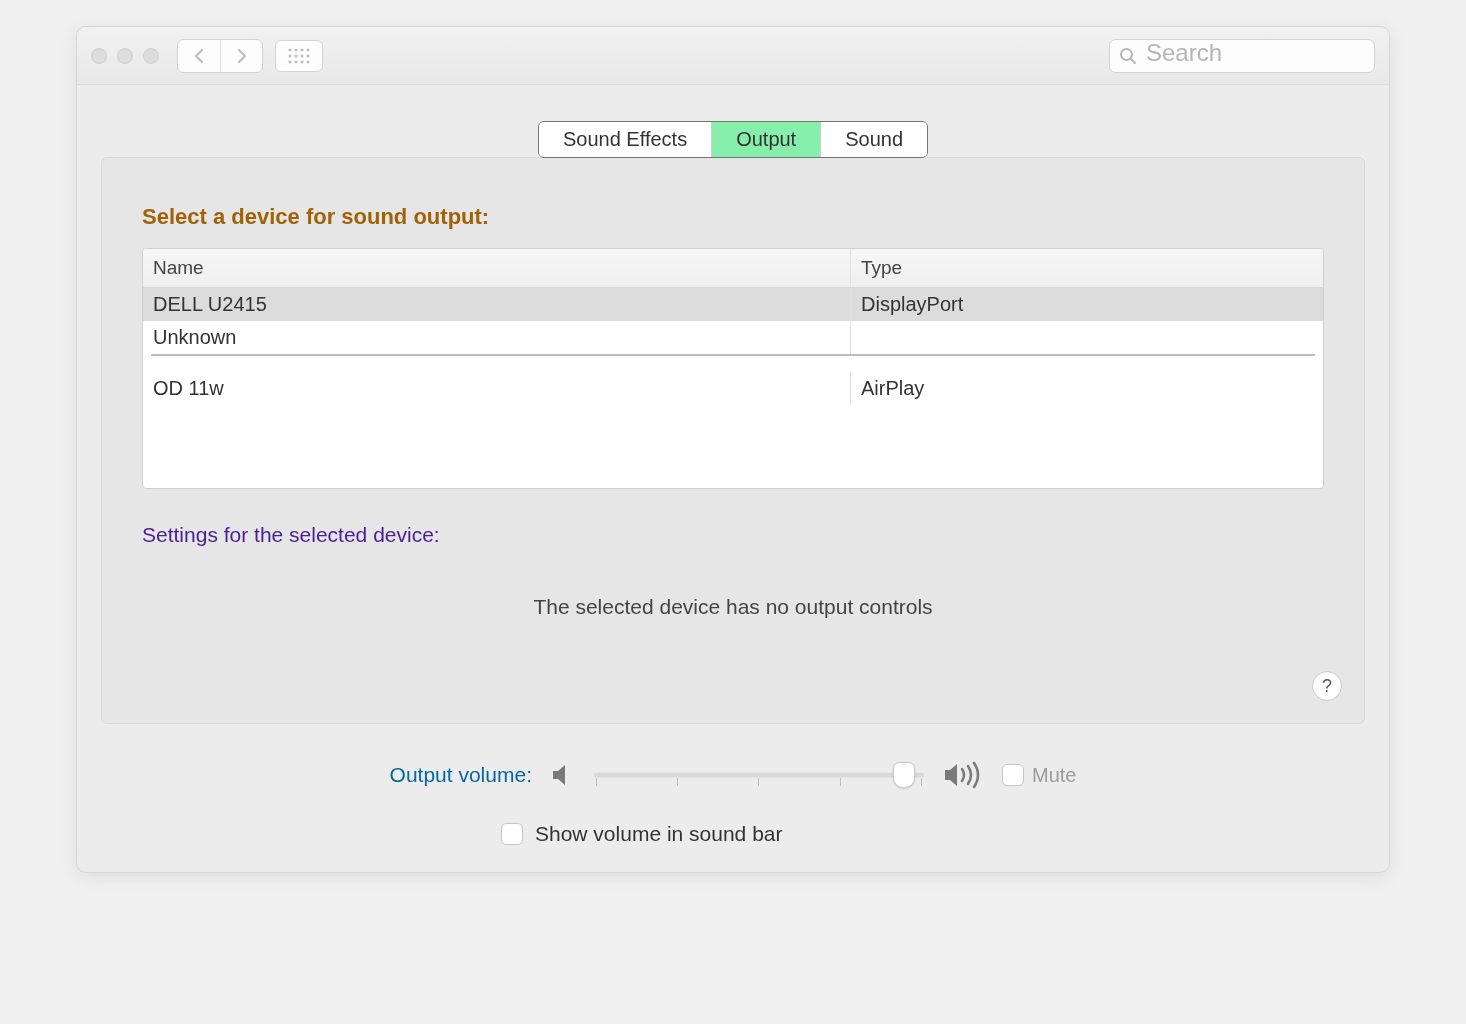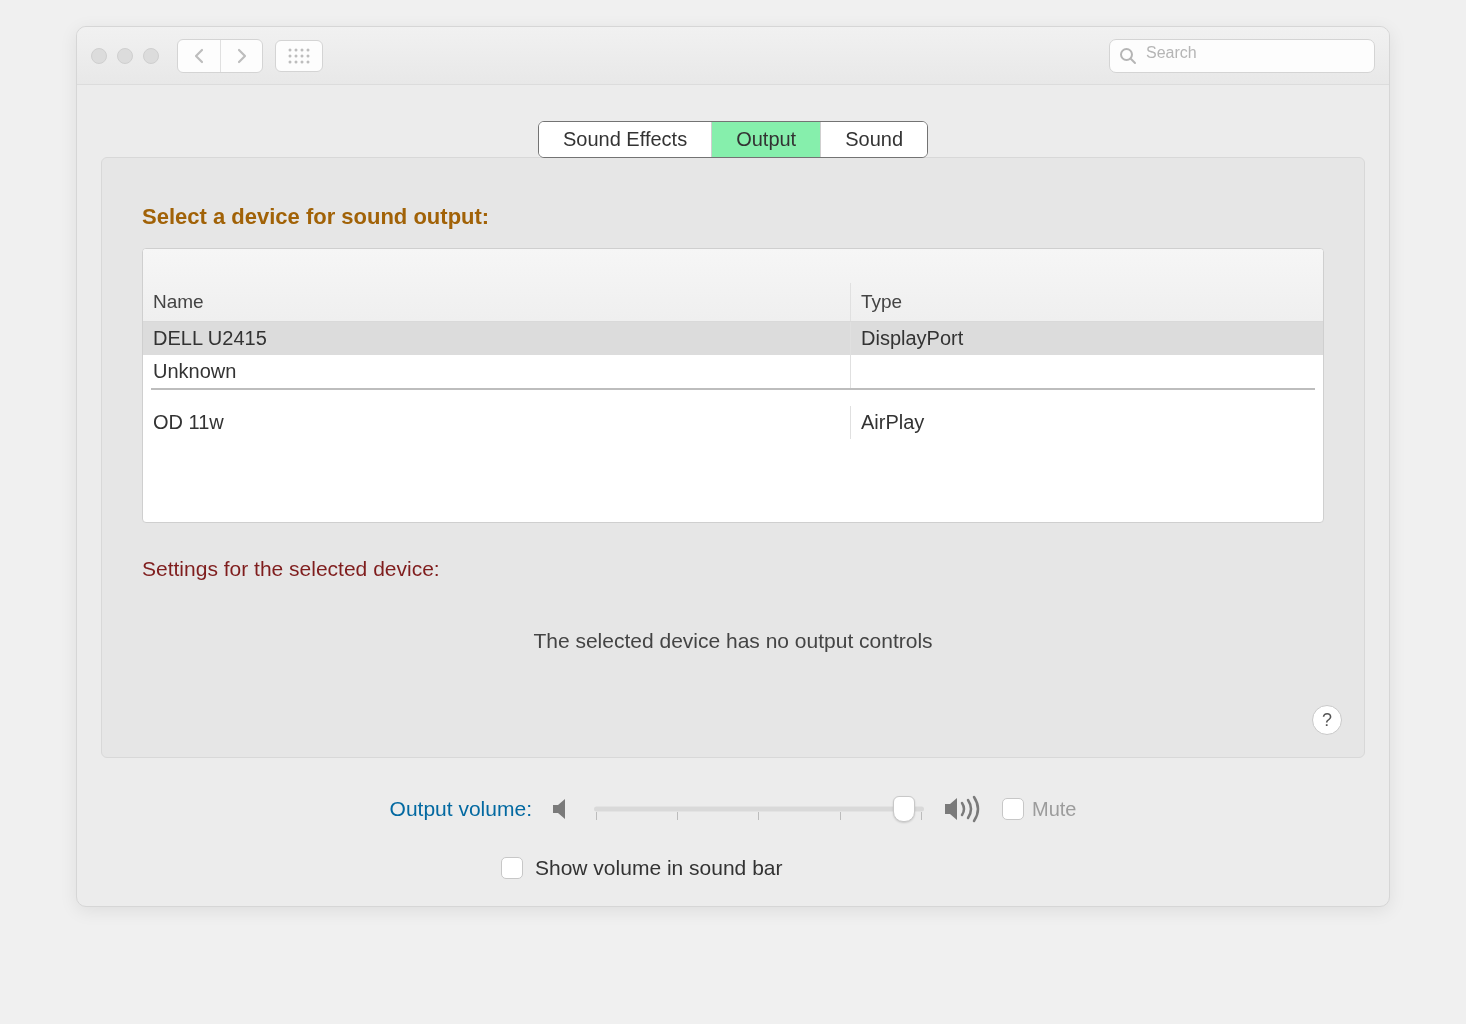--- a/index.html
+++ b/index.html
@@ -54,21 +54,21 @@
     position: absolute; left: 0; right: 0; text-align: center;
     font-size: 22px; color: #808080; font-weight: 400;
     pointer-events: none;
   }
   .search-wrap {
     margin-left: auto; position: relative;
   }
   .search-input {
     width: 266px; height: 34px; border: 1px solid #d4d4d4; border-radius: 7px;
     background: #fdfdfd; padding: 0 10px 5px 36px;
-    font-size: 16px; color: #555;
+    font-size: 24px; color: #555;
   }
   .search-input::placeholder { color: #b5b5b5; }
   .search-icon-svg {
     position: absolute; left: 10px; top: 50%; transform: translateY(-50%);
     pointer-events: none;
   }
 
   .body-area { padding: 36px 24px 26px 24px; }
 
   .tabs {
@@ -94,30 +94,30 @@
     font-size: 22px; font-weight: 700; color: #a16207; margin-bottom: 18px;
   }
 
   .device-table {
     border: 1px solid #cfcfcf; border-radius: 4px; background: #fff; overflow: hidden;
   }
   .dt-head {
     display: flex; background: linear-gradient(#f6f6f6,#efefef);
     border-bottom: 1px solid #d9d9d9; font-size: 19px; color: #444;
   }
-  .dt-head .col { padding: 8px 10px; margin-top: 34px; }
+  .dt-head .col { padding: 8px 10px; }
   .col-name { flex: 0 0 60%; border-right: 1px solid #e0e0e0; }
   .col-type { flex: 1; }
   .dt-body { min-height: 200px; }
   .dt-row { display: flex; font-size: 20px; cursor: pointer; }
   .dt-row .col { padding: 5px 10px; }
   .dt-row.selected { background: #dcdcdc; }
   .dt-sep { height: 2px; background: #bdbdbd; margin: 0 8px; }
 
-  .settings-label { font-size: 21px; color: #7f1d1d; margin-top: 34px; }
+  .settings-label { font-size: 21px; color: #4c1d95; margin-top: 34px; }
   .no-controls {
     text-align: center; font-size: 21px; color: #444; margin-top: 48px; margin-bottom: 80px;
   }
   .help-btn {
     position: absolute; right: 22px; bottom: 22px;
     width: 30px; height: 30px; border-radius: 50%;
     border: 1px solid #c9c9c9; background: #fff;
     display:flex; align-items:center; justify-content:center;
     font-size: 18px; color: #555; cursor: pointer;
   }

